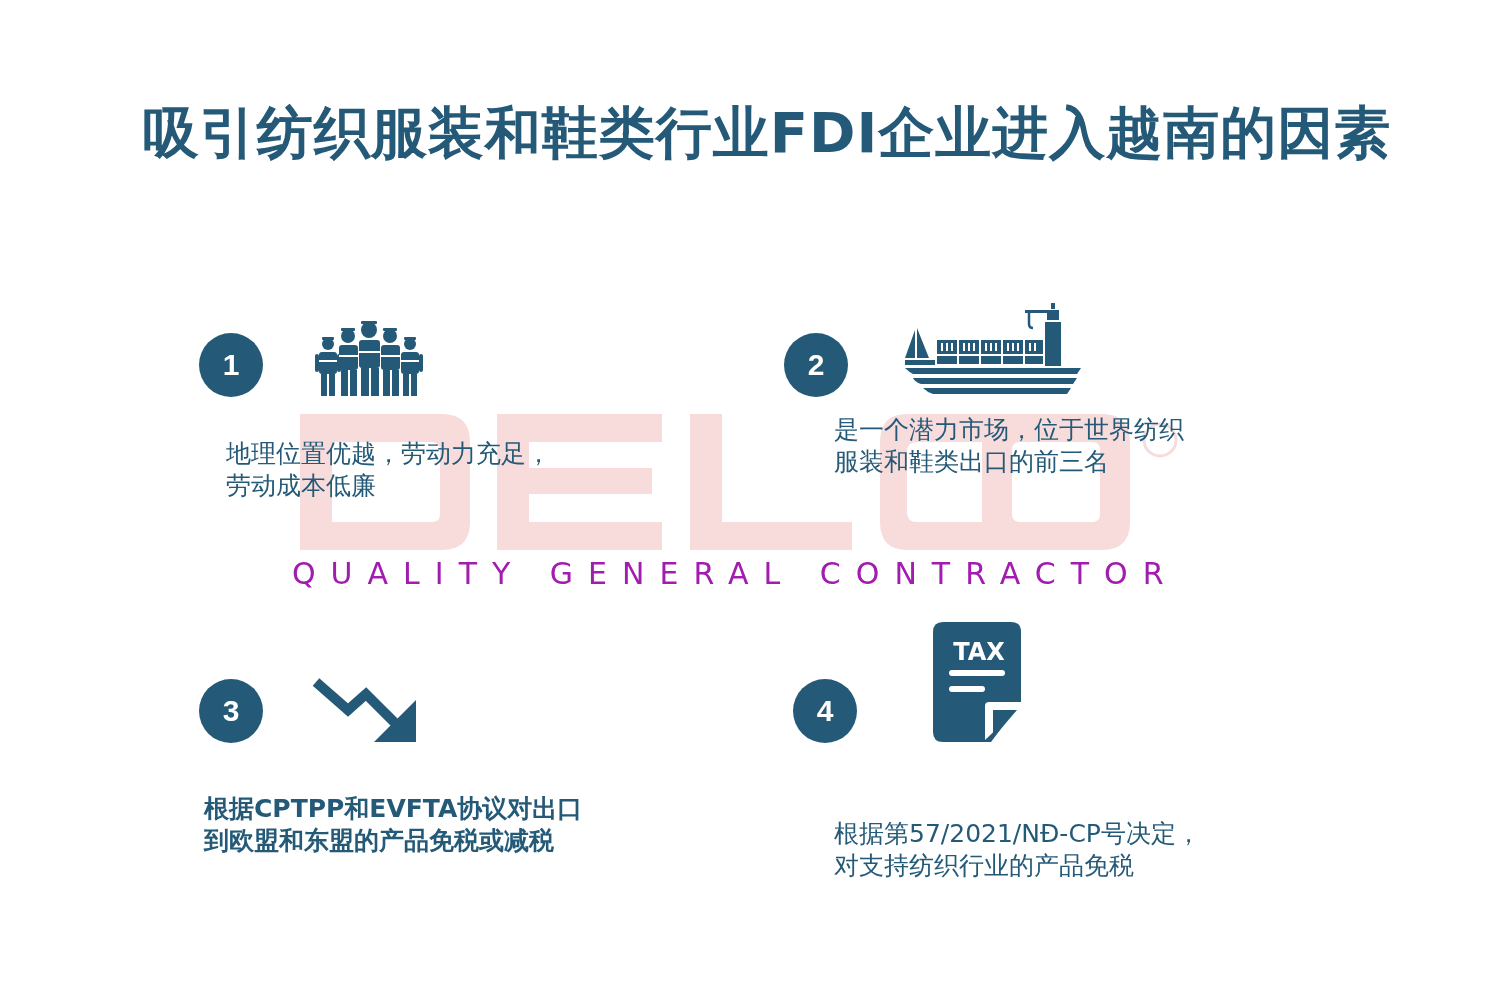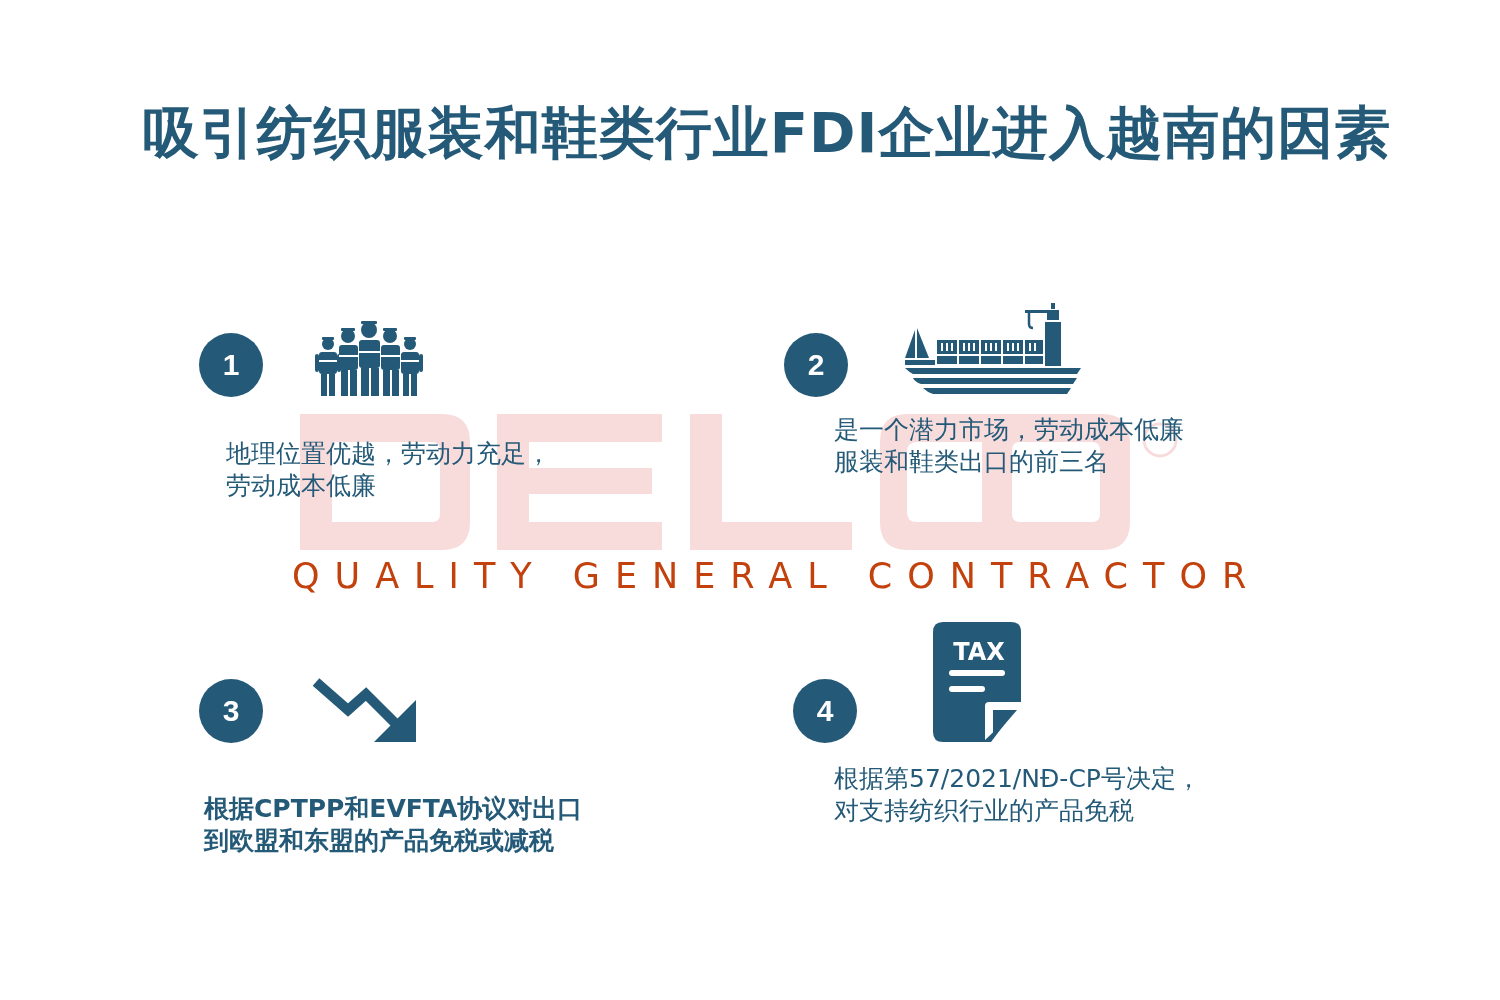--- a/index.html
+++ b/index.html
@@ -8,22 +8,22 @@
       font-family: "DejaVu Sans", "Liberation Sans", sans-serif; color: #245a78;
     }
     .title {
       position: absolute; left: 0; top: 96px; width: 1534px; text-align: center;
       font-size: 56px; font-weight: bold; color: #245a78; letter-spacing: 1px; white-space: nowrap;
     }
     
     .wm { position: absolute; left: 292px; top: 412px; width: 900px; height: 200px; pointer-events: none; }
     .wm svg { display: block; }
     .wm-tag {
-      position: absolute; left: 292px; top: 556px; width: 830px; font-size: 35px; letter-spacing: 15px;
-      color: #c2410c; font-family: "DejaVu Sans", sans-serif; white-space: nowrap;
+      position: absolute; left: 292px; top: 556px; width: 830px; font-size: 30px; letter-spacing: 15px;
+      color: #a21caf; font-family: "DejaVu Sans", sans-serif; white-space: nowrap;
     }
     .badge {
       position: absolute; width: 64px; height: 64px; border-radius: 50%; background: #245a78;
       color: #fff; font-size: 30px; font-weight: bold; display: flex; align-items: center; justify-content: center;
       font-family: "Liberation Sans", sans-serif;
     }
     .icon { position: absolute; text-align: center; }
     .text {
       position: absolute; font-size: 25px; line-height: 32px; color: #245a78; white-space: pre;
       font-family: "DejaVu Sans", sans-serif;
@@ -155,21 +155,21 @@
       <rect x="144" y="10" width="12" height="10"></rect>
       <rect x="122" y="10" width="28" height="3"></rect>
       <path d="M126 13 V24 Q126 28 130 28" stroke="#245a78" stroke-width="2.5" fill="none"></path>
       <rect x="148" y="3" width="4" height="6"></rect>
 
       <path d="M2 68 H178 L174 74 H10 Q6 72 2 68 Z"></path>
       <path d="M10 78 H174 L170 84 H18 Q12 82 10 78 Z"></path>
       <path d="M20 88 H168 L164 94 H30 Q24 92 20 88 Z"></path>
     </svg>
   </div>
-  <div class="text" style="left:834px; top:414px;">是一个潜力市场，劳动成本低廉
+  <div class="text" style="left:834px; top:414px;">是一个潜力市场，位于世界纺织
 服装和鞋类出口的前三名</div>
 </div>
 
 <div>
   <div class="badge" style="left:199px; top:679px;">3</div>
   <div class="icon" style="left:310px; top:676px;">
     <svg width="110" height="70" viewBox="0 0 110 70" fill="#245a78">
       <path d="M8 4 L38 32 L56 16 L88 46 L92 42 L92 40 Z" fill="none"></path>
       <polyline points="6,6 38,34 56,18 86,48" fill="none" stroke="#245a78" stroke-width="10" stroke-linejoin="miter"></polyline>
       <path d="M106 24 V66 H64 Z"></path>
@@ -184,15 +184,15 @@
   <div class="icon" style="left:933px; top:622px;">
     <svg width="92" height="122" viewBox="0 0 92 122">
       <path d="M10 0 H78 Q88 0 88 10 V80 L58 120 H10 Q0 120 0 110 V10 Q0 0 10 0 Z" fill="#245a78"></path>
       <path d="M52 118 V84 Q52 80 56 80 H88 L88 84 Z" fill="#ffffff"></path>
       <path d="M60 88 H84 L60 116 Z" fill="#245a78"></path>
       <text x="46" y="38" text-anchor="middle" font-family="DejaVu Sans, sans-serif" font-weight="bold" font-size="24" fill="#ffffff">TAX</text>
       <rect x="16" y="48" width="56" height="6" rx="3" fill="#ffffff"></rect>
       <rect x="16" y="64" width="36" height="6" rx="3" fill="#ffffff"></rect>
     </svg>
   </div>
-  <div class="text" style="left:834px; top:763px;">根据第57/2021/NĐ-CP号决定，
+  <div class="text" style="left:834px; top:818px;">根据第57/2021/NĐ-CP号决定，
 对支持纺织行业的产品免税</div>
 </div>
 
 </body></html>

